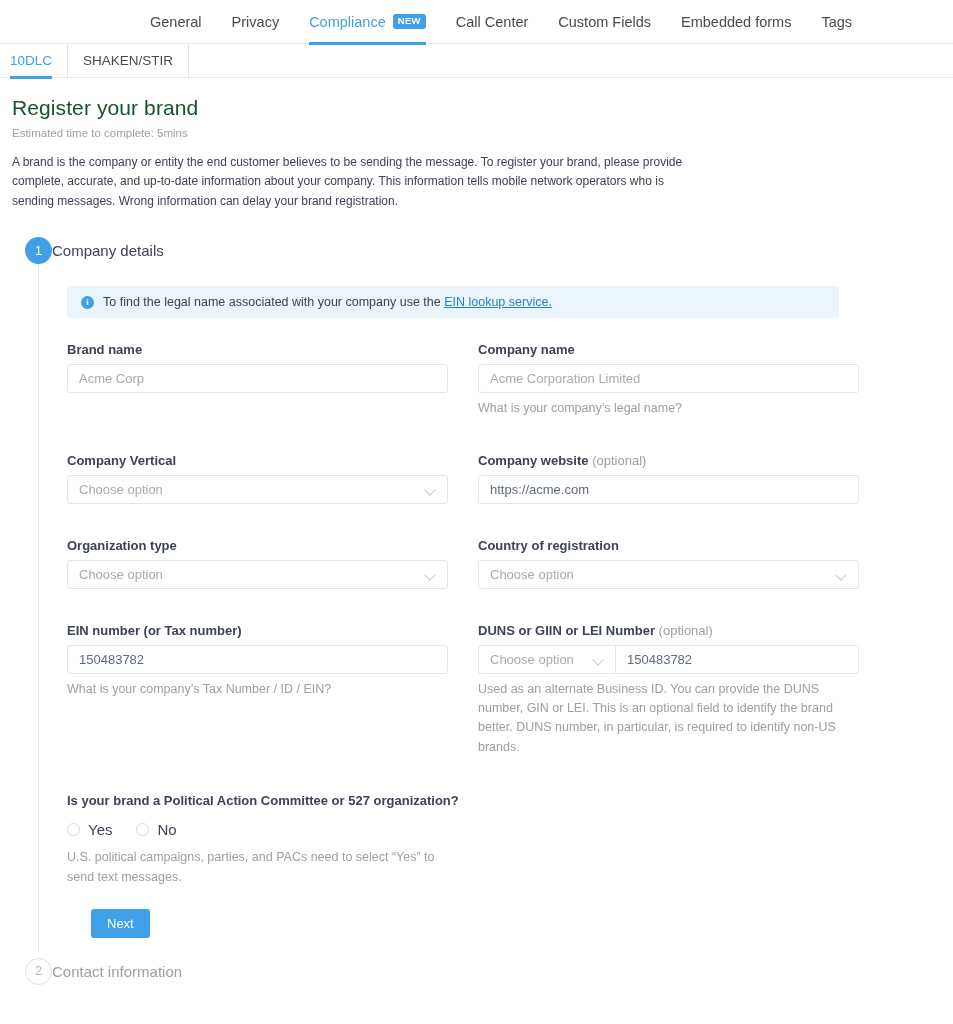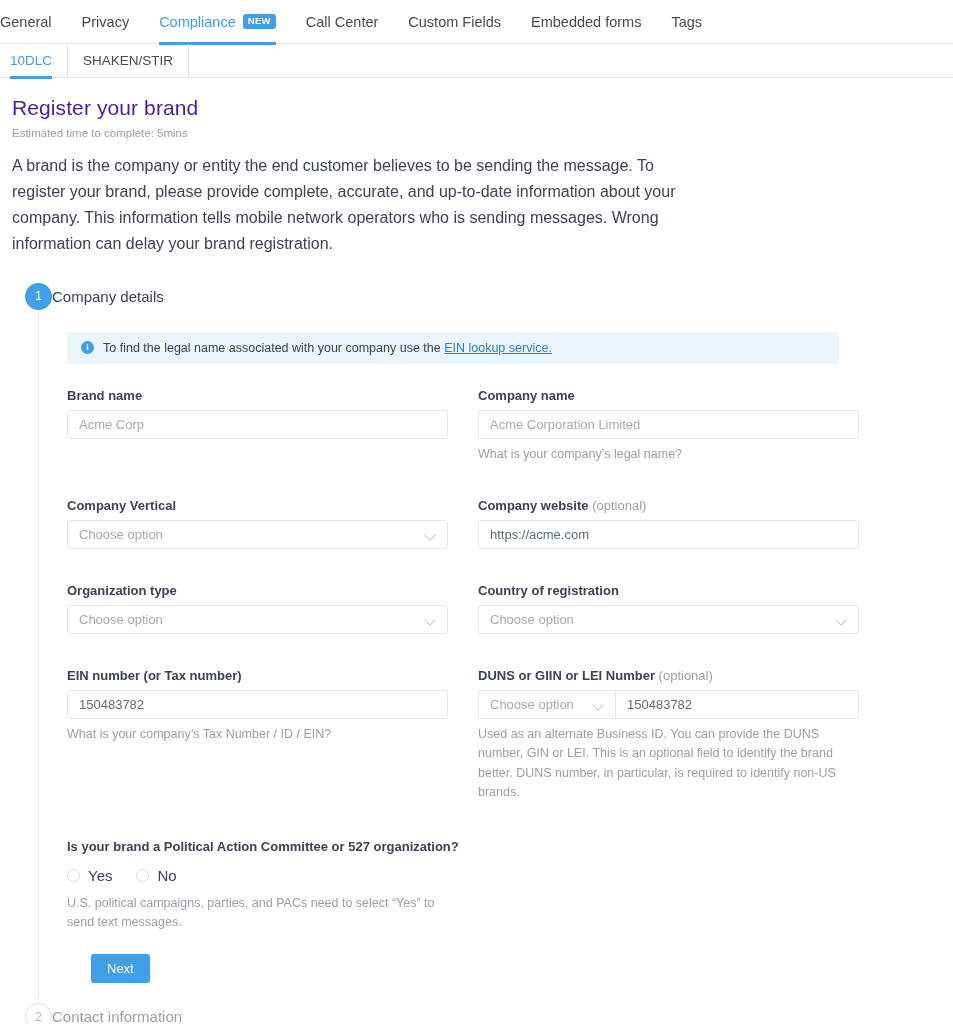--- a/index.html
+++ b/index.html
@@ -13,20 +13,21 @@
     -webkit-font-smoothing: antialiased;
   }
   .page { position: relative; width: 953px; height: 1024px; overflow: hidden; background:#fff; }
 
   
   .topnav {
     position: relative;
     height: 44px;
     display: flex;
     align-items: center;
+    padding-left: 150px;
     border-bottom: 1px solid #e6e8eb;
   }
   .topnav-item {
     font-size: 14.5px;
     color: #4a4a4a;
     margin-right: 30px;
     position: relative;
     height: 44px;
     display: flex;
     align-items: center;
@@ -89,27 +90,27 @@
   
   .content { padding: 18px 0 0 12px; position: relative; }
 
   .breadcrumb { font-size: 12.5px; color: #9aa0a6; margin-bottom: 12px; }
   .breadcrumb .sep { margin: 0 5px; color: #c2c6cb; }
   .breadcrumb .cur { color: #3c4257; }
 
   .page-title {
     font-size: 21px;
     font-weight: normal;
-    color: #4c1d95;
+    color: #14532d;
     margin: 0 0 7px 0;
     letter-spacing: .1px;
   }
   .est-time { font-size: 11.5px; color: #9aa0a6; margin-bottom: 14px; }
   .intro {
-    font-size: 16px;
+    font-size: 12px;
     color: #3c4257;
     line-height: 1.62;
     max-width: 690px;
     margin-bottom: 26px;
   }
 
   
   .stepper { position: relative; }
   .vline {
     position: absolute;

